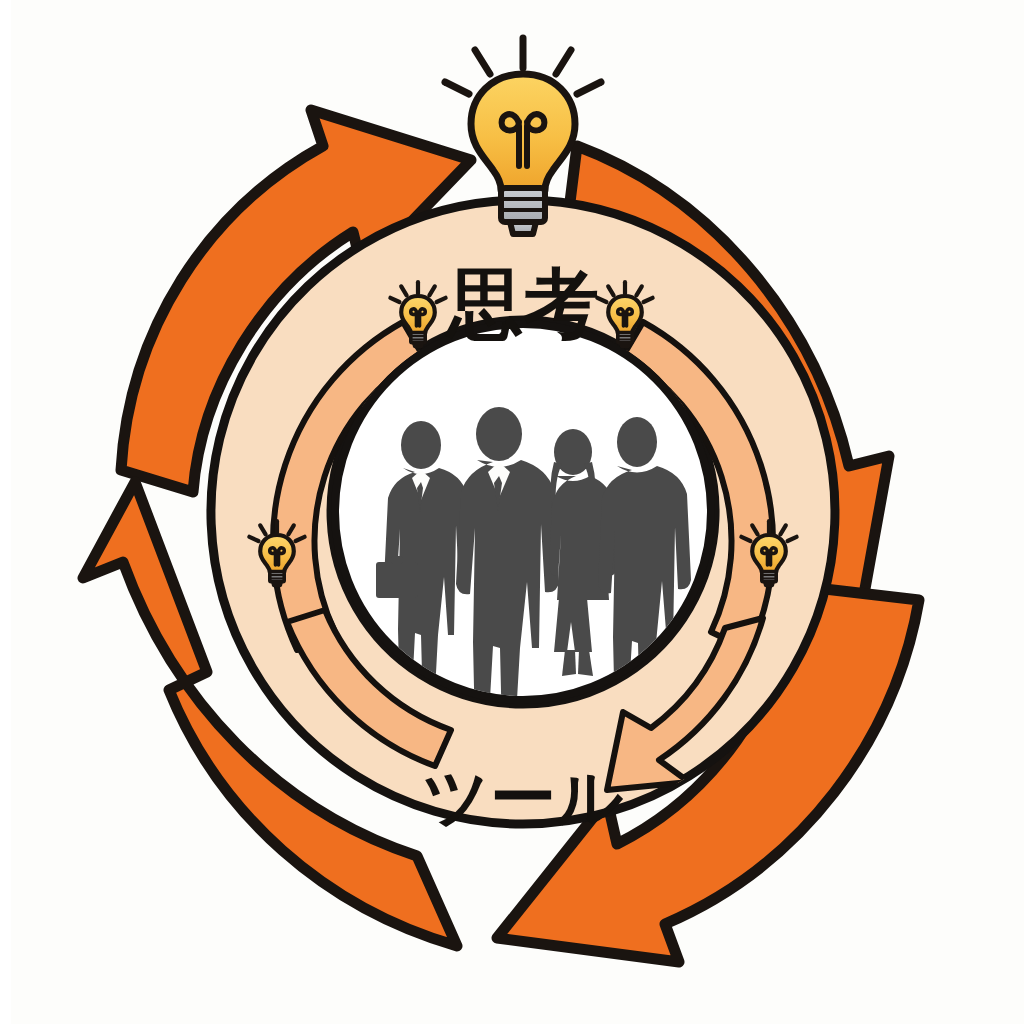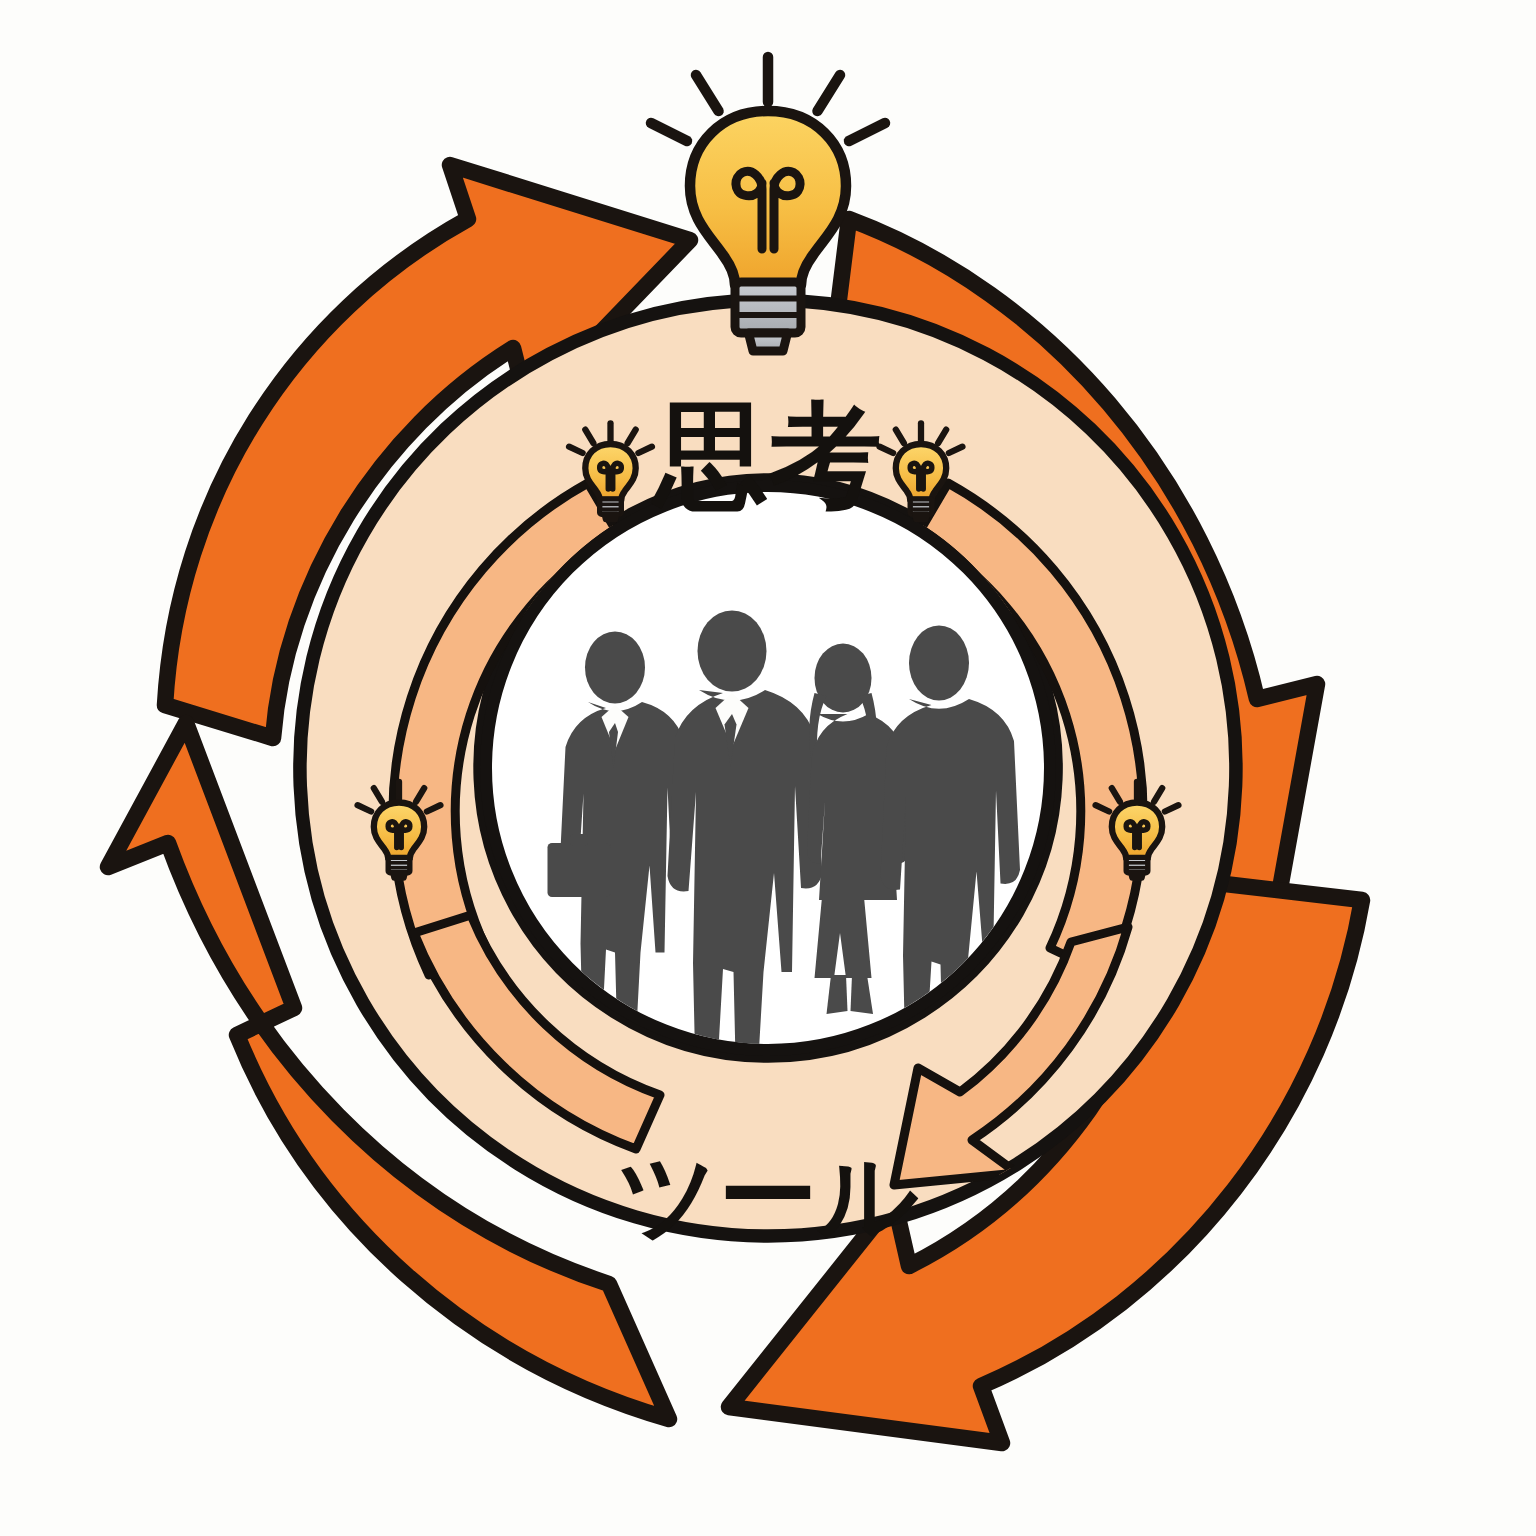--- a/index.html
+++ b/index.html
@@ -11,20 +11,21 @@
     width: 1024px;
     height: 1024px;
     font-family: "DejaVu Sans", "Liberation Sans", sans-serif;
     overflow: hidden;
   }
   #canvas {
     position: relative;
     width: 809px;
     height: 1024px;
     background: #fdfdfb;
+    margin-left: 11px;
   }
   #canvas svg {
     position: absolute;
     left: 0;
     top: 0;
     width: 1024px;
     height: 1024px;
   }
   .ring-label {
     font-family: "DejaVu Sans", "Liberation Sans", sans-serif;

